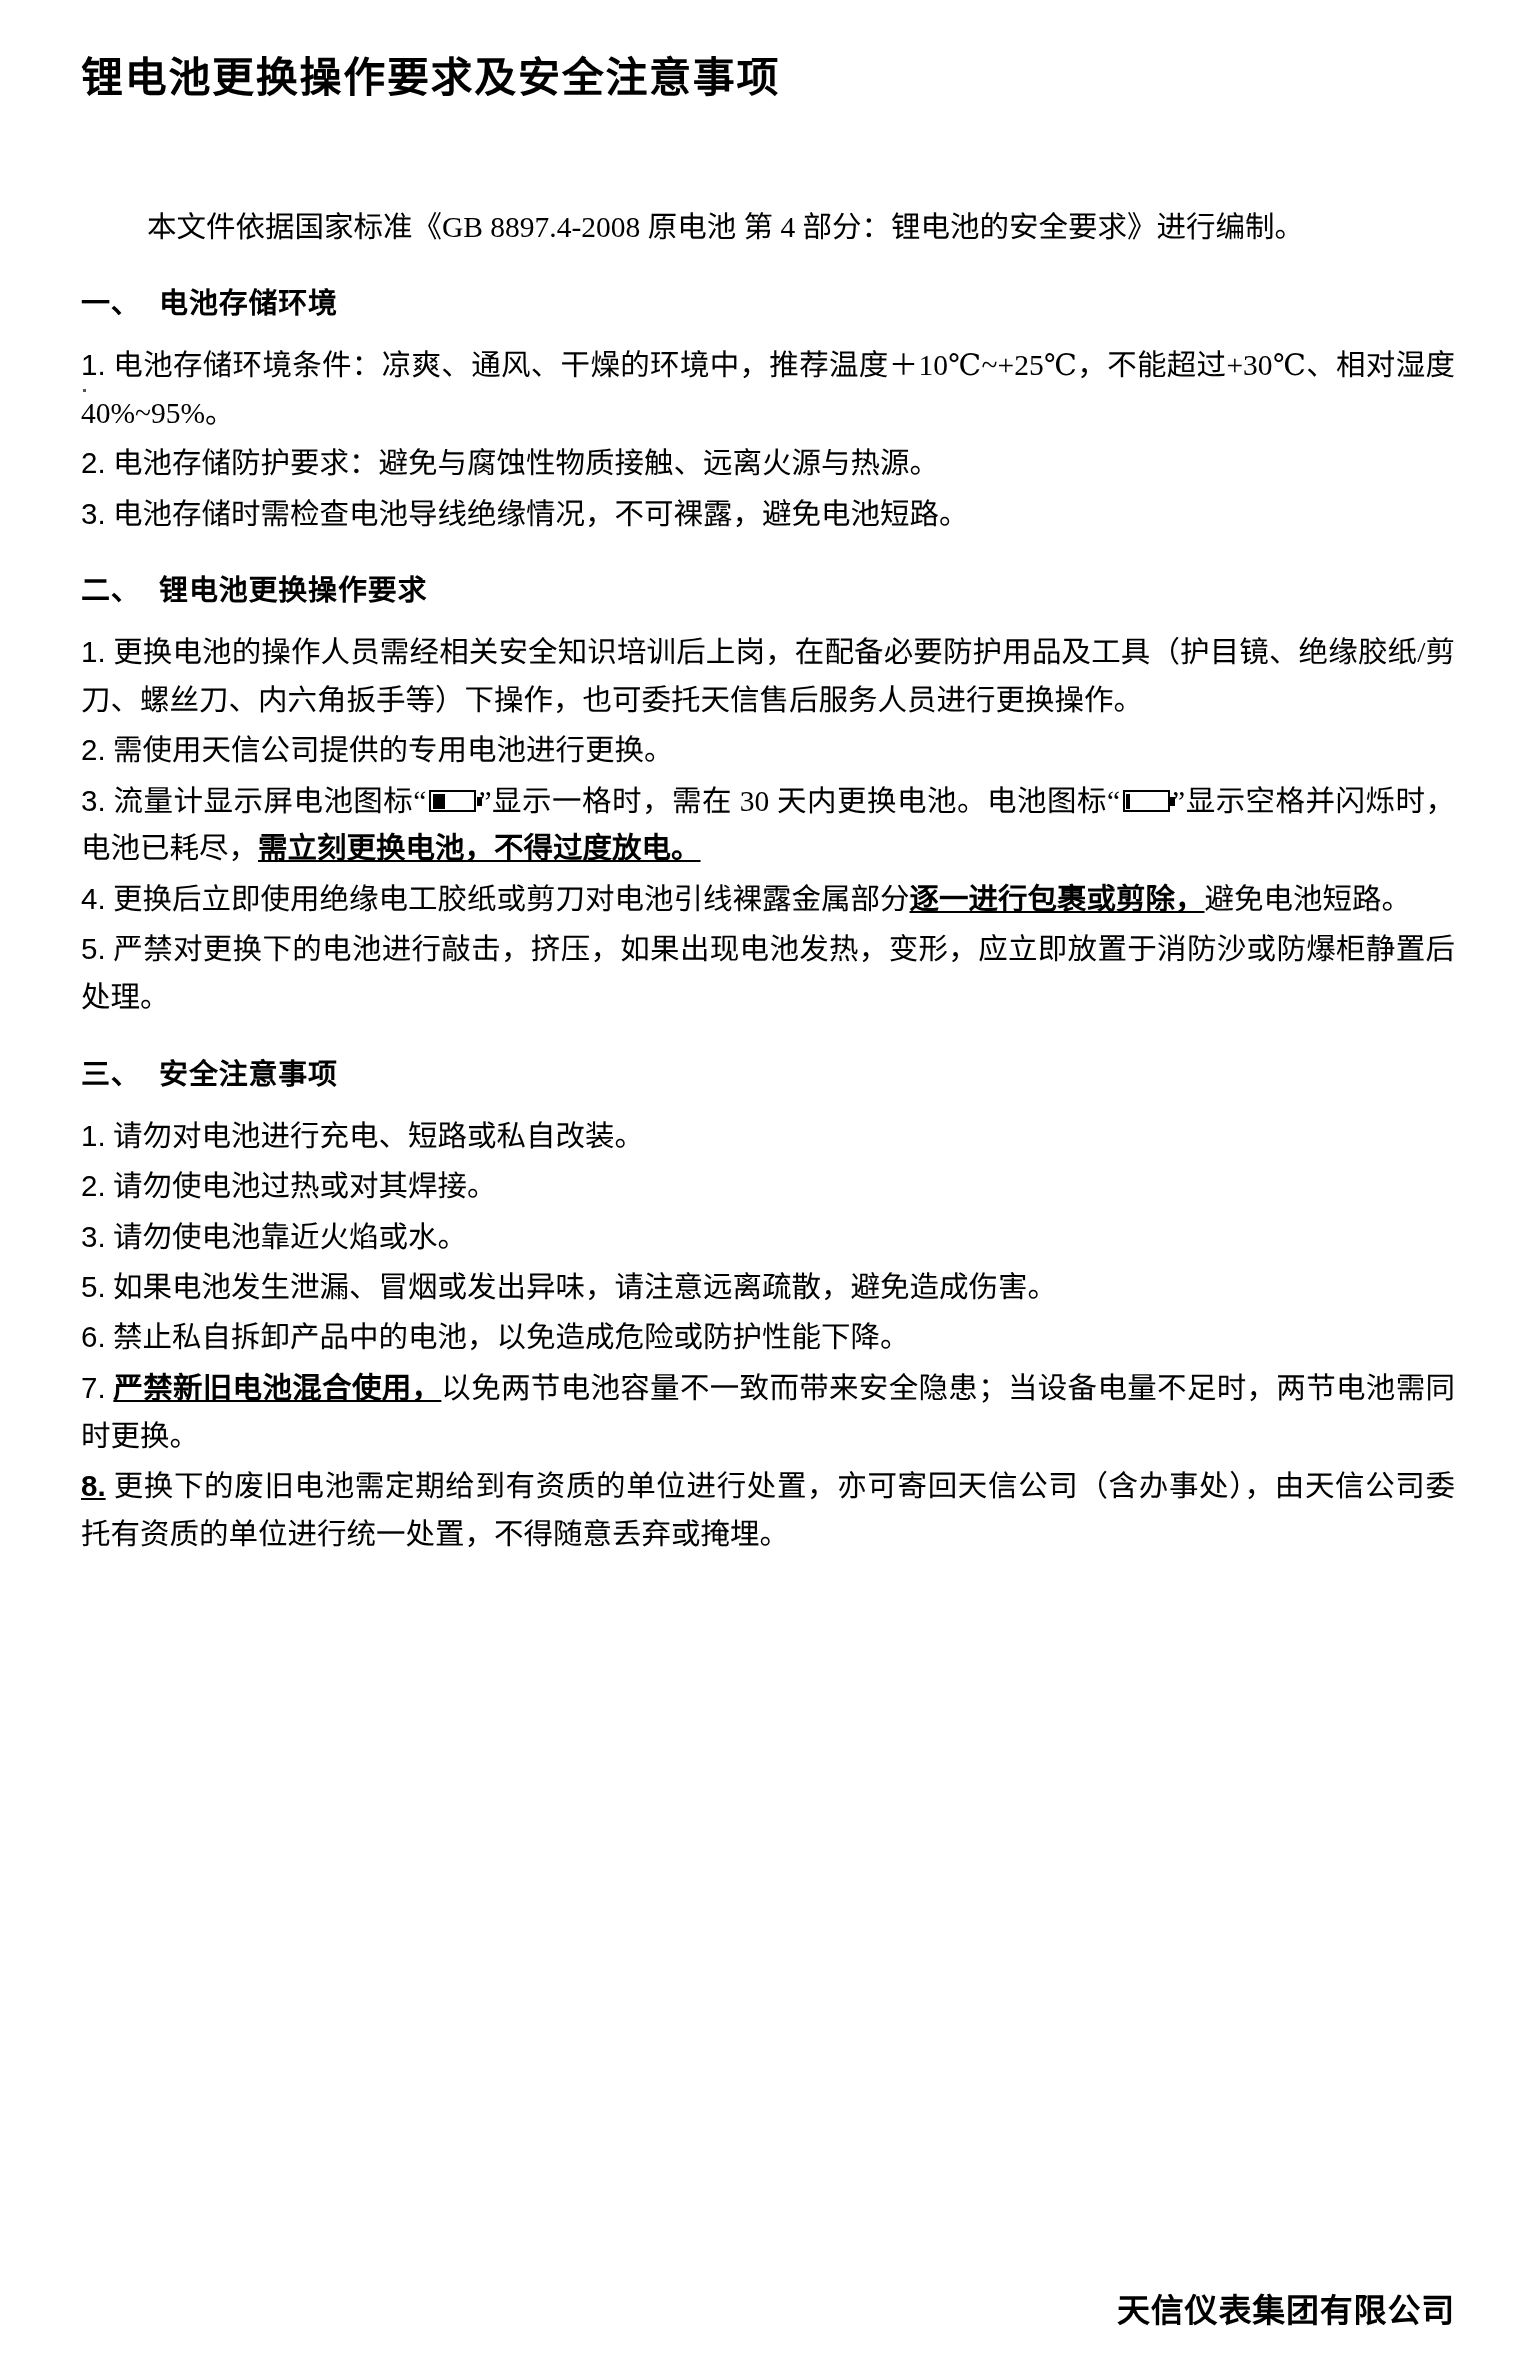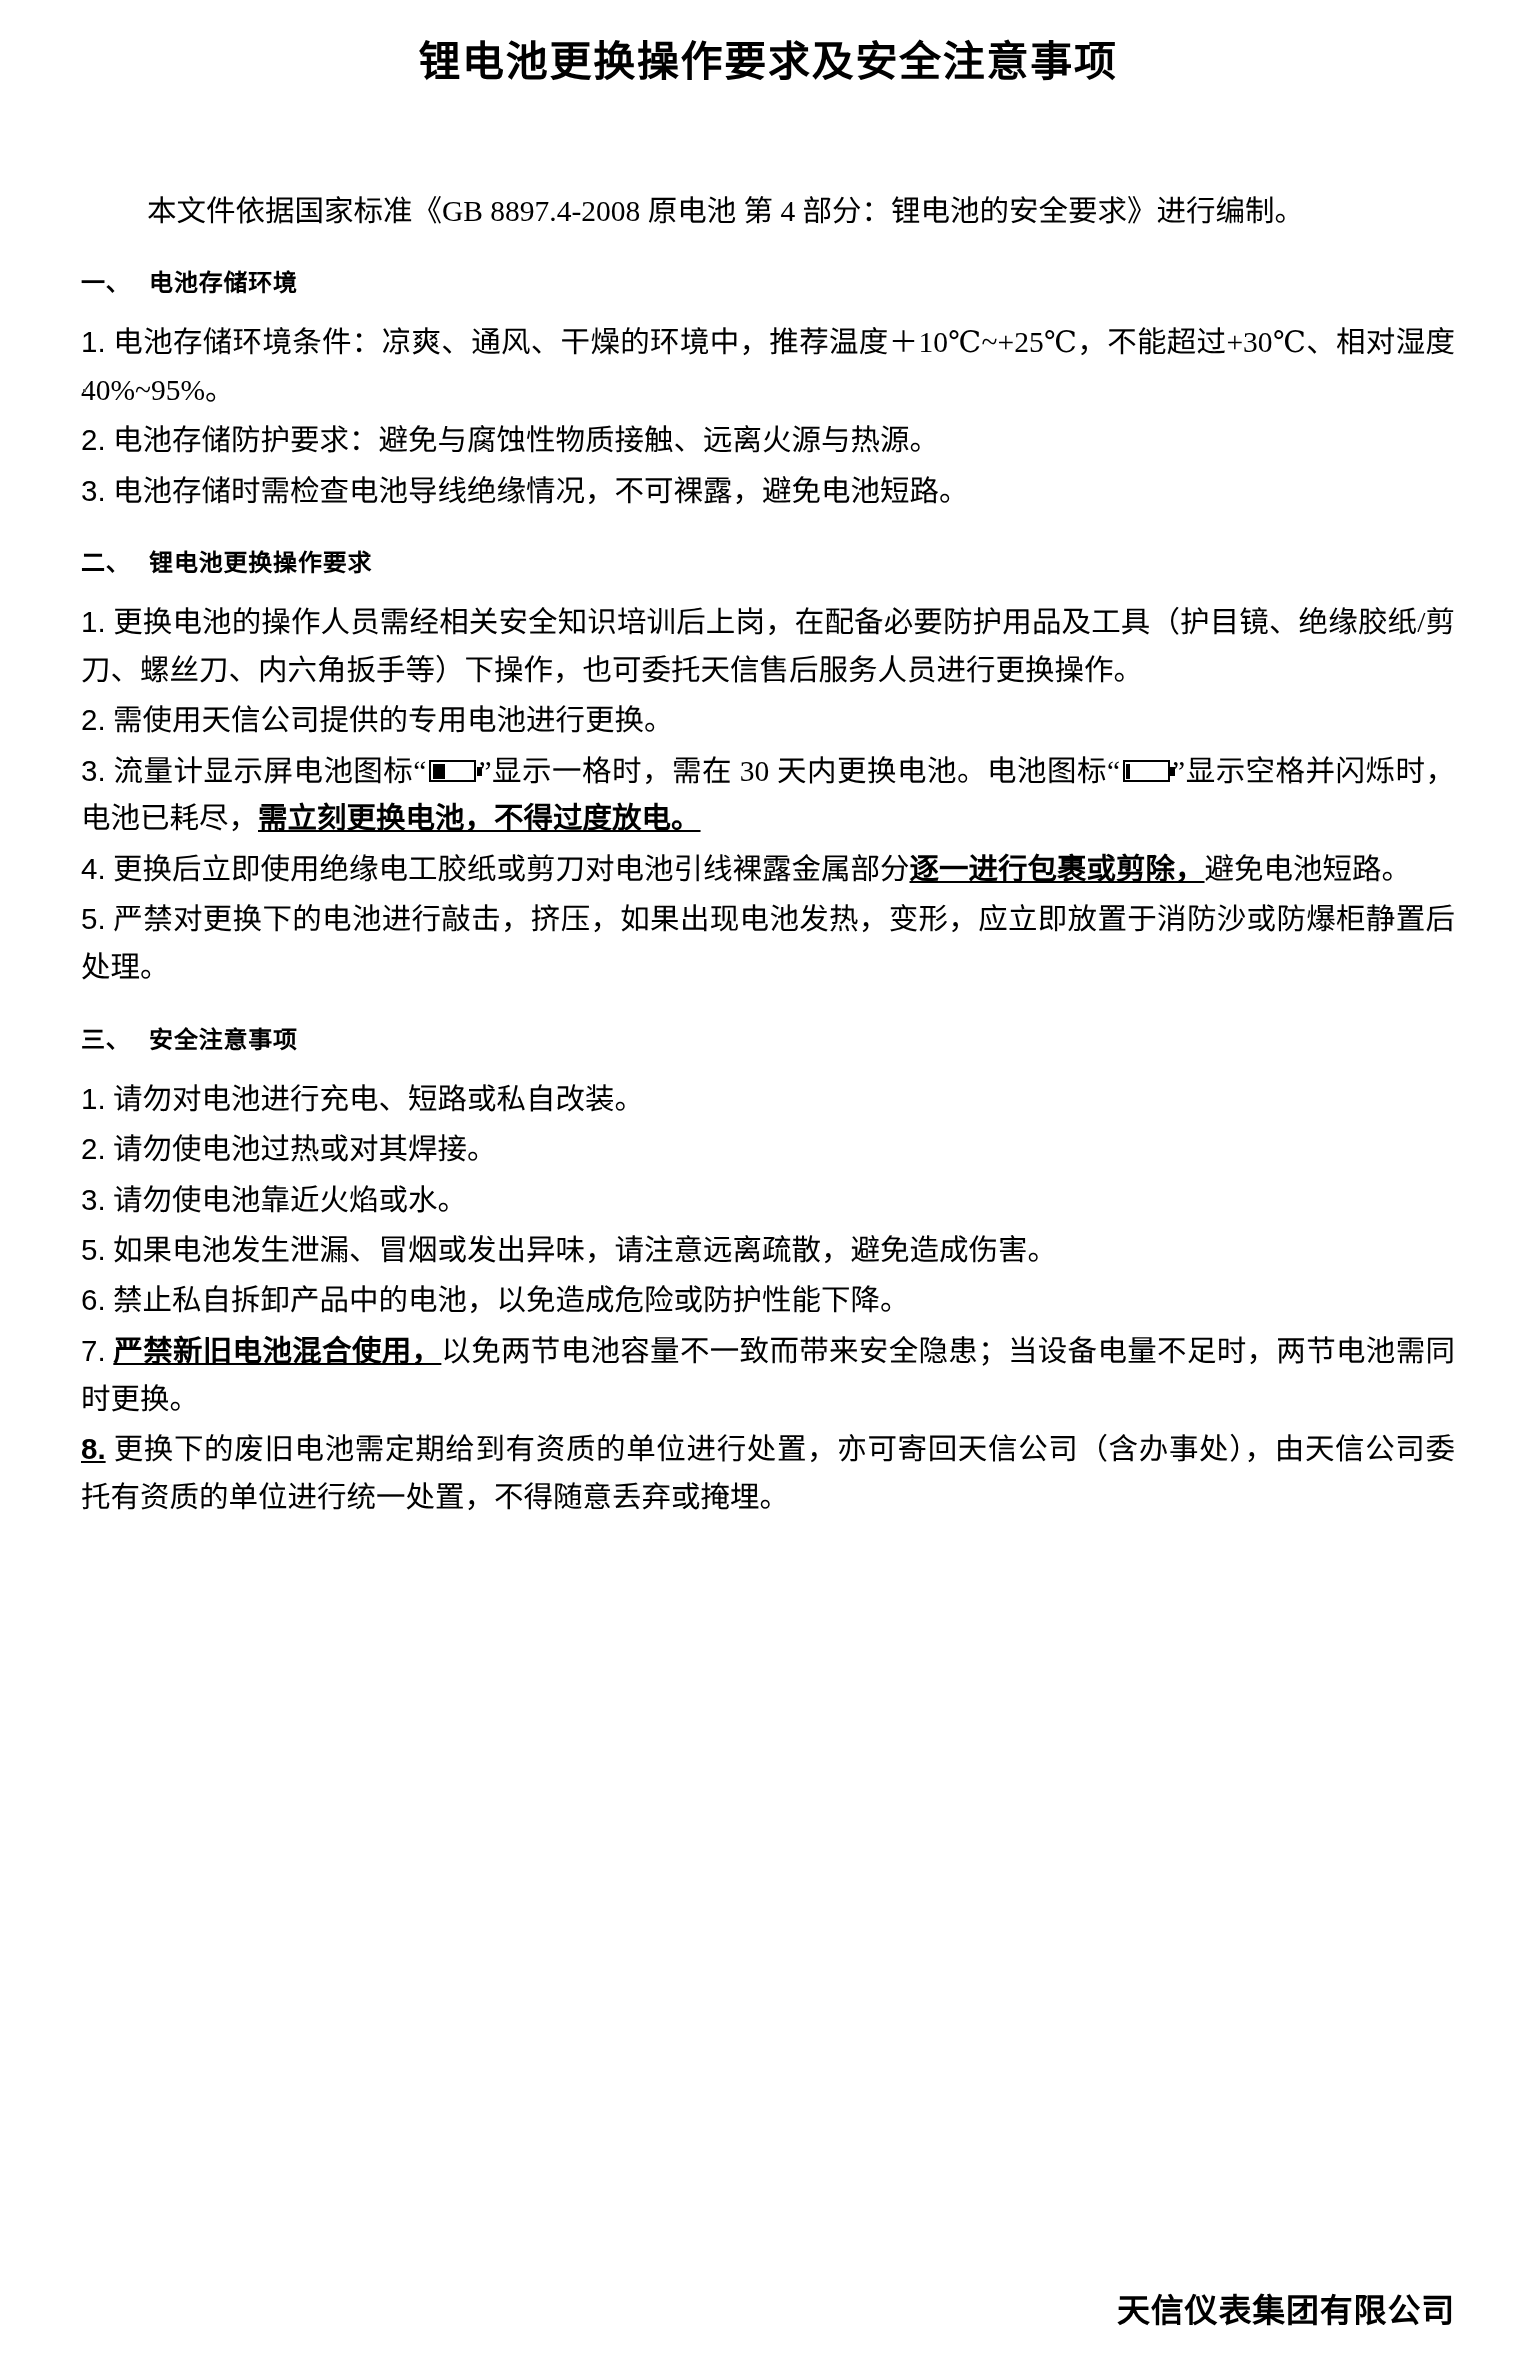--- a/index.html
+++ b/index.html
@@ -15,42 +15,42 @@
     -webkit-font-smoothing: antialiased;
   }
   .page {
     width: 1536px;
     min-height: 2377px;
     box-sizing: border-box;
     padding: 29px 81px 34px 81px;
     position: relative;
   }
   .doc-title {
-    text-align: center;
+    text-align: left;
     font-family: "Liberation Serif", "DejaVu Serif", serif;
     font-weight: bold;
     font-size: 42px;
     letter-spacing: 1.7px;
-    margin: 7px 0 0 0;
+    margin: 23px 0 0 0;
     line-height: 1.25;
   }
   .intro {
     margin-top: 99px;
     font-size: 29.5px;
     line-height: 1.62;
     text-align: justify;
     text-justify: inter-ideograph;
   }
   .intro .indent {
     display: inline-block;
     width: 66px;
   }
   h2.section-heading {
     font-weight: bold;
-    font-size: 24px;
+    font-size: 29px;
     margin: 32px 0 17px 0;
     line-height: 1.4;
     letter-spacing: 0.8px;
   }
   h2.section-heading .num {
     margin-right: 18.5px;
   }
   .list {
     margin: 0;
     padding: 0;

